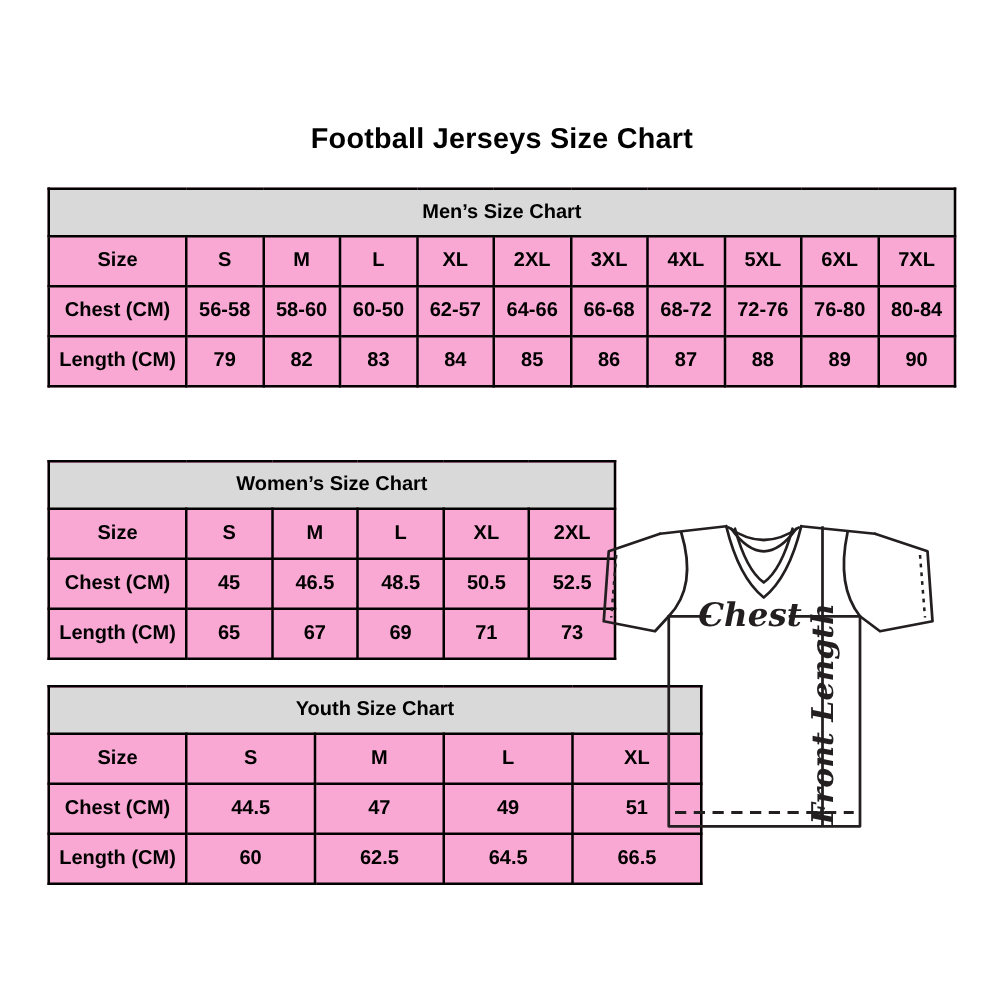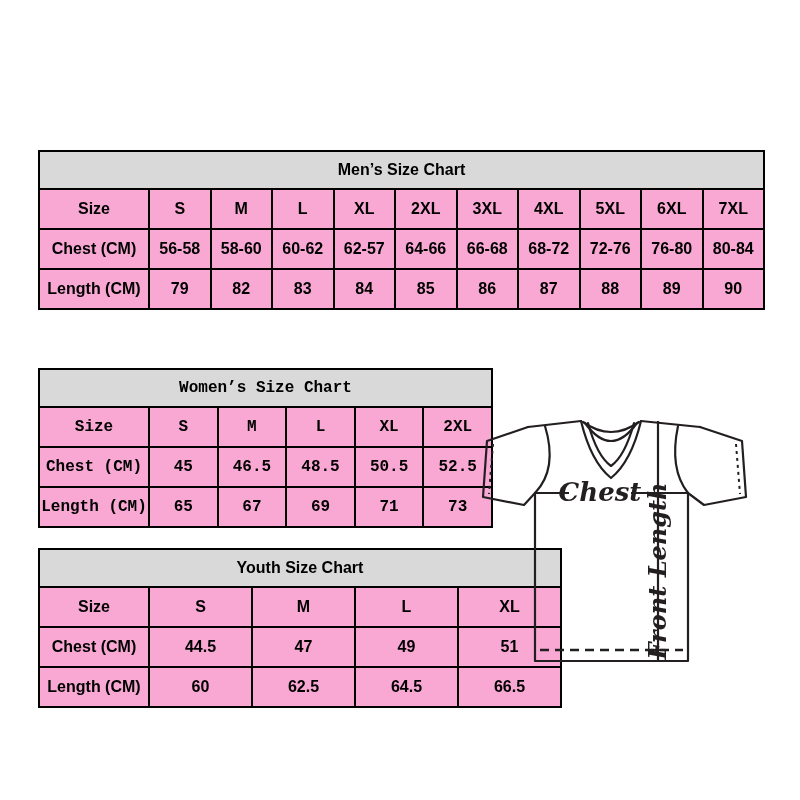--- a/index.html
+++ b/index.html
@@ -14,37 +14,38 @@
   table.size-table{
     position:absolute;border-collapse:collapse;table-layout:fixed;background:#f9a8d4;
   }
   table.size-table td,table.size-table th{
     border:2px solid #000;padding:0;text-align:center;vertical-align:middle;
     font-weight:bold;color:#000;font-size:16px;overflow:hidden;white-space:nowrap;
   }
   td.band{background:#d9d9d9;font-size:19px;height:36px;}
   tr.data-row td,tr.data-row th{height:38px;}
   #men-table{left:38px;top:150px;width:727px;}
-  #women-table{left:38px;top:368px;width:455px;font-family:Liberation Mono, monospace;}
+  #women-table{left:38px;top:368px;width:455px;}
   #youth-table{left:38px;top:548px;width:524px;}
   .jersey-wrap{position:absolute;left:478px;top:414px;width:272px;height:252px;}
   .jersey-wrap svg{display:block;width:100%;height:100%;}
   .jersey-line{stroke:#231f20;stroke-width:2.2;fill:none;stroke-linejoin:round;stroke-linecap:round;}
   .jersey-dash{stroke:#231f20;stroke-width:2;fill:none;stroke-dasharray:3 4;}
   .hem-dash{stroke:#231f20;stroke-width:2.4;fill:none;stroke-dasharray:9 6;}
   .measure{stroke:#231f20;stroke-width:2.2;fill:none;}
   .jersey-label{
     font-family:"DejaVu Serif",serif;font-style:italic;font-weight:bold;fill:#231f20;
   }
 </style>
 </head>
 <body>
 
 <div class="canvas">
 
+  <div class="page-title">Football Jerseys Size Chart</div>
 
   <table class="size-table" id="men-table">
     <colgroup>
       <col style="width:110px">
         <col>
         <col>
         <col>
         <col>
         <col>
         <col>
@@ -67,21 +68,21 @@
         <td>3XL</td>
         <td>4XL</td>
         <td>5XL</td>
         <td>6XL</td>
         <td>7XL</td>
       </tr>
       <tr class="data-row">
         <th>Chest (CM)</th>
         <td>56-58</td>
         <td>58-60</td>
-        <td>60-62</td>
+        <td>60-50</td>
         <td>62-57</td>
         <td>64-66</td>
         <td>66-68</td>
         <td>68-72</td>
         <td>72-76</td>
         <td>76-80</td>
         <td>80-84</td>
       </tr>
       <tr class="data-row">
         <th>Length (CM)</th>

